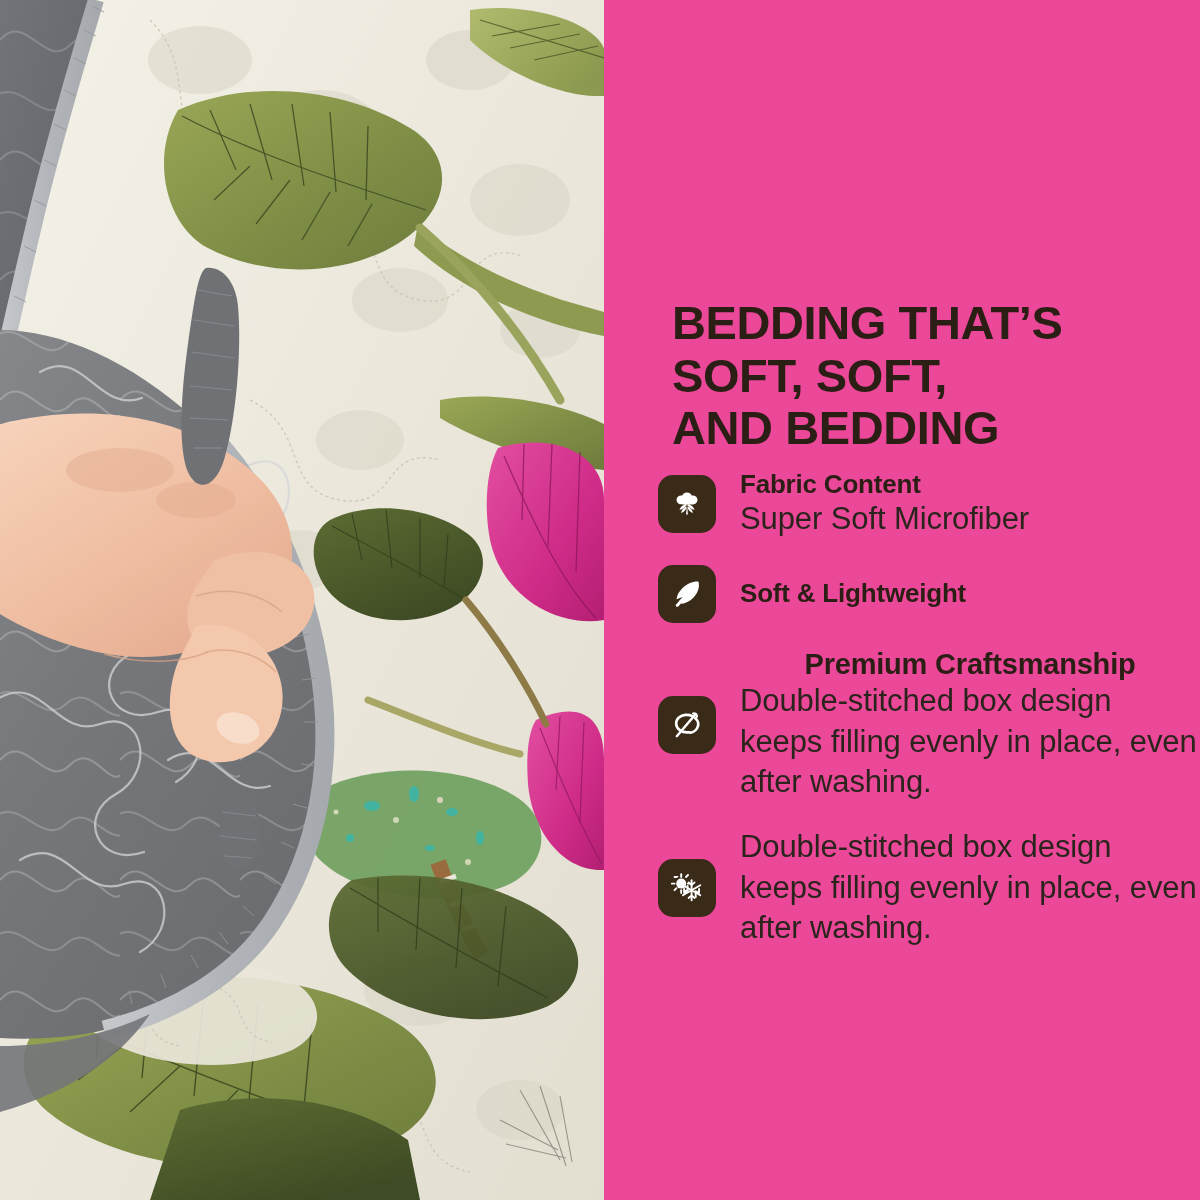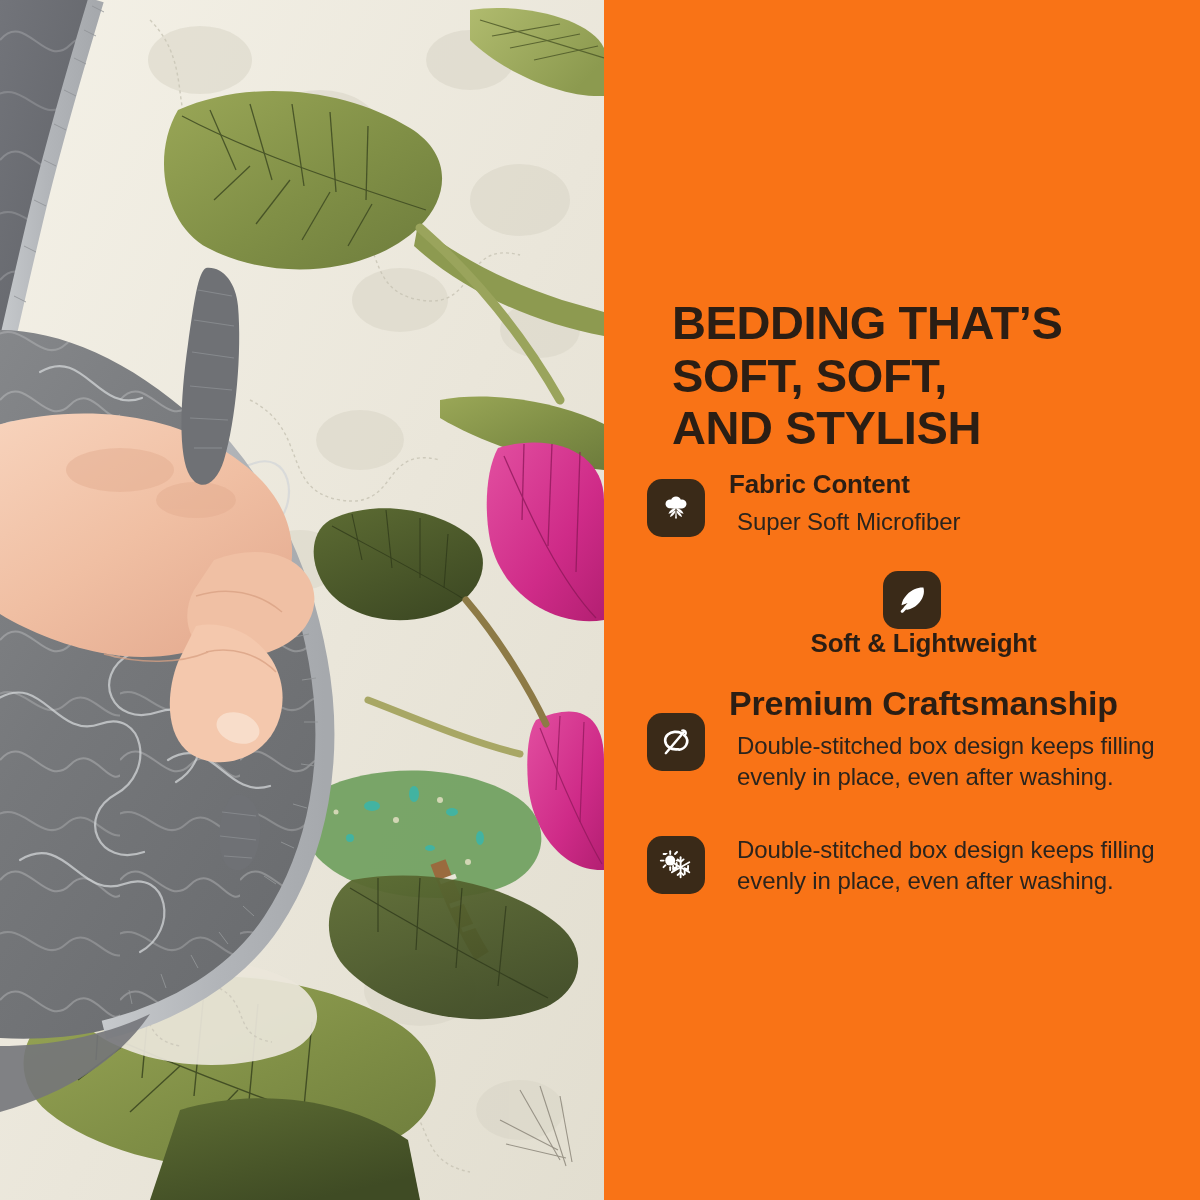--- a/index.html
+++ b/index.html
@@ -13,64 +13,64 @@
   
   .photo{
     position:absolute;left:0;top:0;width:604px;height:1200px;
     overflow:hidden;background:#efece1;
   }
   .photo svg{display:block;width:604px;height:1200px;}
 
   
   .panel{
     position:absolute;left:604px;top:0;width:596px;height:1200px;
-    background:#f97316;
+    background:#ec4899;
   }
 
   .headline{
     position:absolute;left:68px;top:266px;width:470px;
     font-size:47px;font-weight:bold;line-height:1.115;
     letter-spacing:-0.4px;color:#2b1e14;
     text-transform:none;
   }
   .headline span{display:block;}
 
   .features{
     position:absolute;left:0;top:470px;width:596px;
   }
   .feature{
     position:relative;
     display:flex;
     align-items:center;
-    padding-left:43px;
+    padding-left:54px;
     margin-bottom:22px;
   }
   .feature.f1{margin-bottom:26px;}
-  .feature.f2{margin-bottom:25px;flex-direction:column;}
+  .feature.f2{margin-bottom:25px;}
   .feature.f3{margin-bottom:25px;}
 
   .icon-box{
     flex:0 0 auto;
     width:58px;height:58px;border-radius:15px;
     background:#3a2a18;
     display:flex;align-items:center;justify-content:center;
     margin-right:24px;
   }
   .icon-box svg{display:block;}
 
   .ftext{flex:1 1 auto;min-width:0;}
   .ftitle{
     font-size:26px;font-weight:bold;color:#2b1e14;
     line-height:1.12;letter-spacing:-0.2px;
     margin:0 0 1px 0;white-space:nowrap;
   }
-  .ftitle.wide{font-size:34px;}
+  .ftitle.wide{font-size:29px;text-align:center;}
   .fdesc{
-    font-size:24px;font-weight:normal;color:#2b241d;
-    line-height:1.30;letter-spacing:-0.1px;margin:8px;
+    font-size:31px;font-weight:normal;color:#2b241d;
+    line-height:1.30;letter-spacing:-0.1px;margin:0;
   }
   .fdesc.single{line-height:1.25;}
 </style>
 </head>
 <body>
 
 <div class="page">
 
   <div class="photo">
     <svg viewBox="0 0 604 1200" xmlns="http://www.w3.org/2000/svg">
@@ -396,21 +396,21 @@
         </g>
       </g>
     </svg>
   </div>
 
   <div class="panel">
 
     <h1 class="headline">
       <span>BEDDING THAT’S</span>
       <span>SOFT, SOFT,</span>
-      <span>AND STYLISH</span>
+      <span>AND BEDDING</span>
     </h1>
 
     <div class="features">
 
       <div class="feature f1">
         <div class="icon-box">
           <svg width="38" height="38" viewBox="0 0 38 38" aria-hidden="true">
             <g fill="#ffffff">
               <path d="M19 7.6c2.6 0 4.3 1.5 4.9 3.1 2.5-.6 5 .9 5.5 3.3.5 2.4-1 4.6-3.3 5.3
                        -1 .3-5 .5-7.1.5s-6.1-.2-7.1-.5c-2.3-.7-3.8-2.9-3.3-5.3

